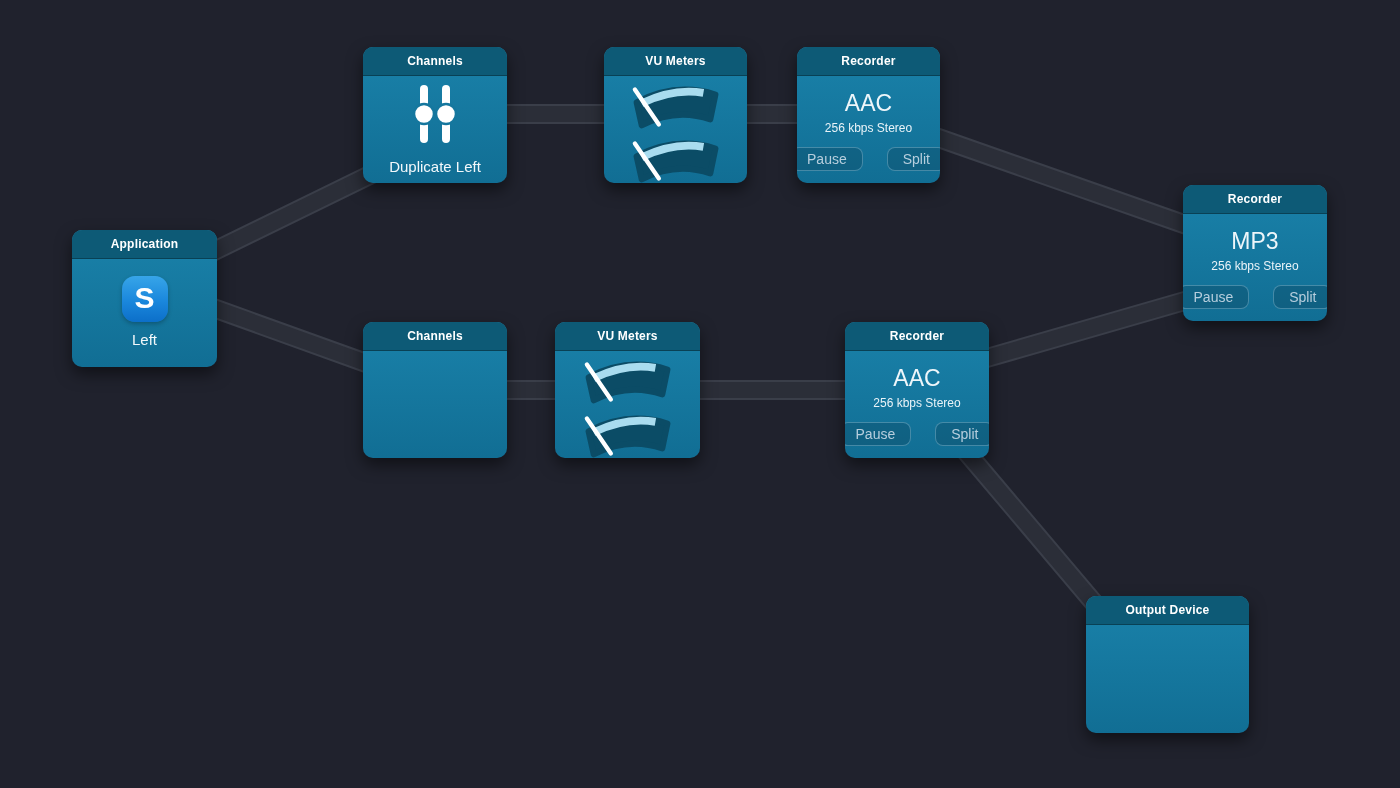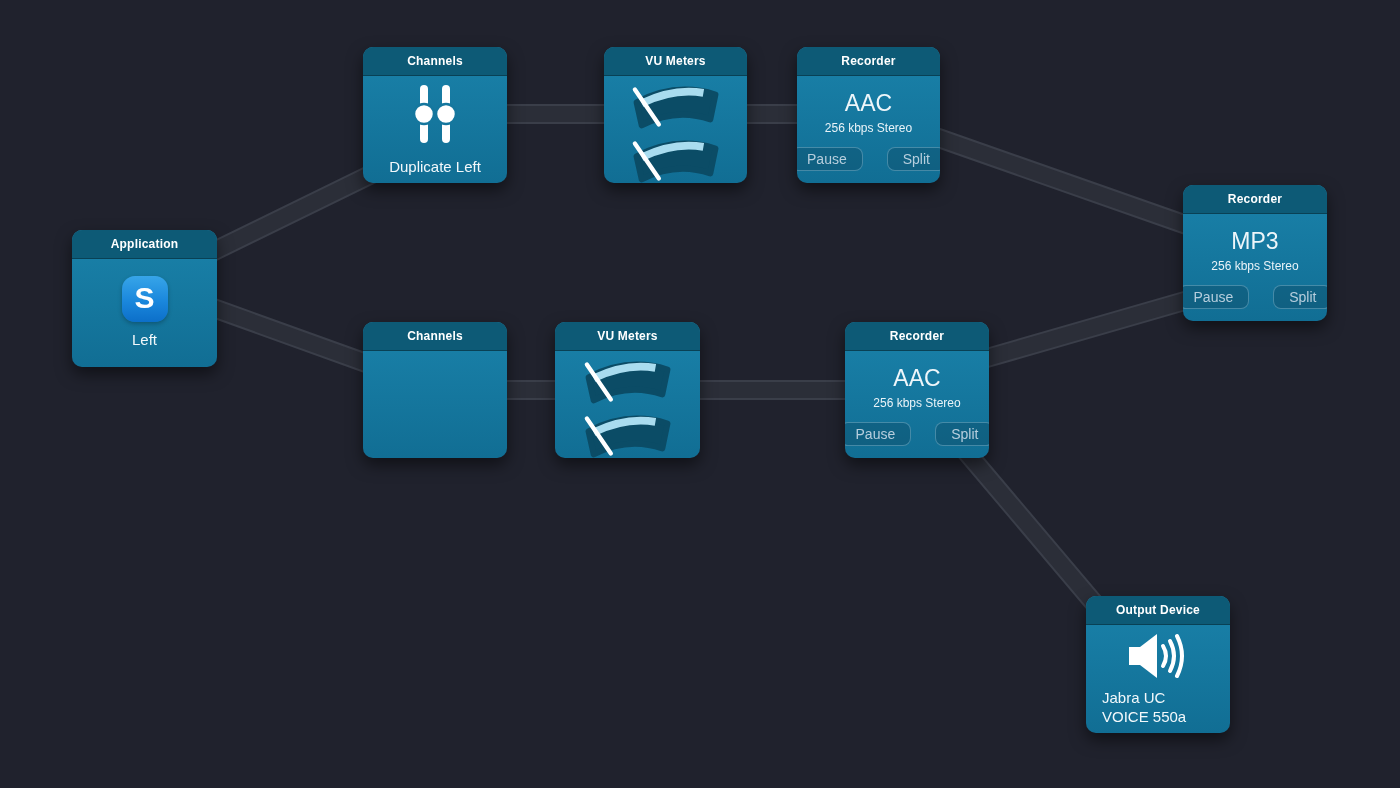--- a/index.html
+++ b/index.html
@@ -41,21 +41,21 @@
 
   
   #node-application   { left:72px;   top:230px; width:145px; height:137px; }
   #node-channels-left { left:363px;  top:47px;  width:144px; height:136px; }
   #node-vu-top        { left:604px;  top:47px;  width:143px; height:136px; }
   #node-rec-aac-top   { left:797px;  top:47px;  width:143px; height:136px; }
   #node-rec-mp3       { left:1183px; top:185px; width:144px; height:136px; }
   #node-channels-right{ left:363px;  top:322px; width:144px; height:136px; }
   #node-vu-bottom     { left:555px;  top:322px; width:145px; height:136px; }
   #node-rec-aac-bot   { left:845px;  top:322px; width:144px; height:136px; }
-  #node-output        { left:1086px; top:596px; width:144px; height:137px; }
+  #node-output        { left:1086px; top:596px; width:163px; height:137px; }
 
   
   .skype-badge {
     width:46px; height:46px; border-radius:13px;
     background:linear-gradient(180deg,#37a5e9 0%, #1a87dc 55%, #0c6fc9 100%);
     display:flex; align-items:center; justify-content:center;
     box-shadow:0 2px 4px rgba(0,0,0,0.25);
   }
   .skype-badge span { color:#ffffff; font-size:30px; font-weight:700; line-height:1; transform:translateY(-1px); }
 
@@ -201,27 +201,15 @@
       <div class="rec-detail">256 kbps Stereo</div>
       <div class="rec-buttons">
         <button class="rec-btn">Pause</button>
         <button class="rec-btn">Split</button>
       </div>
     </div>
   </div>
 
   <div class="node" id="node-output">
     <div class="node-header">Output Device</div>
-    <div class="node-body">
-      <span>
-        <svg width="62" height="50" viewBox="0 0 62 50">
-          <rect x="2" y="16" width="11" height="18" fill="#ffffff"></rect>
-          <polygon points="13,16 30,3 30,47 13,34" fill="#ffffff"></polygon>
-          <path d="M36,15 Q42,25 36,35" fill="none" stroke="#ffffff" stroke-width="4" stroke-linecap="round"></path>
-          <path d="M43,10 Q51,25 43,40" fill="none" stroke="#ffffff" stroke-width="4" stroke-linecap="round"></path>
-          <path d="M50,5  Q60,25 50,45" fill="none" stroke="#ffffff" stroke-width="4" stroke-linecap="round"></path>
-        </svg>
-      </span>
-      <div class="node-caption" style="margin-top:4px; max-width:128px;">Jabra UC VOICE 550a</div>
-    </div>
   </div>
 
 </div>
 
 </body></html>

